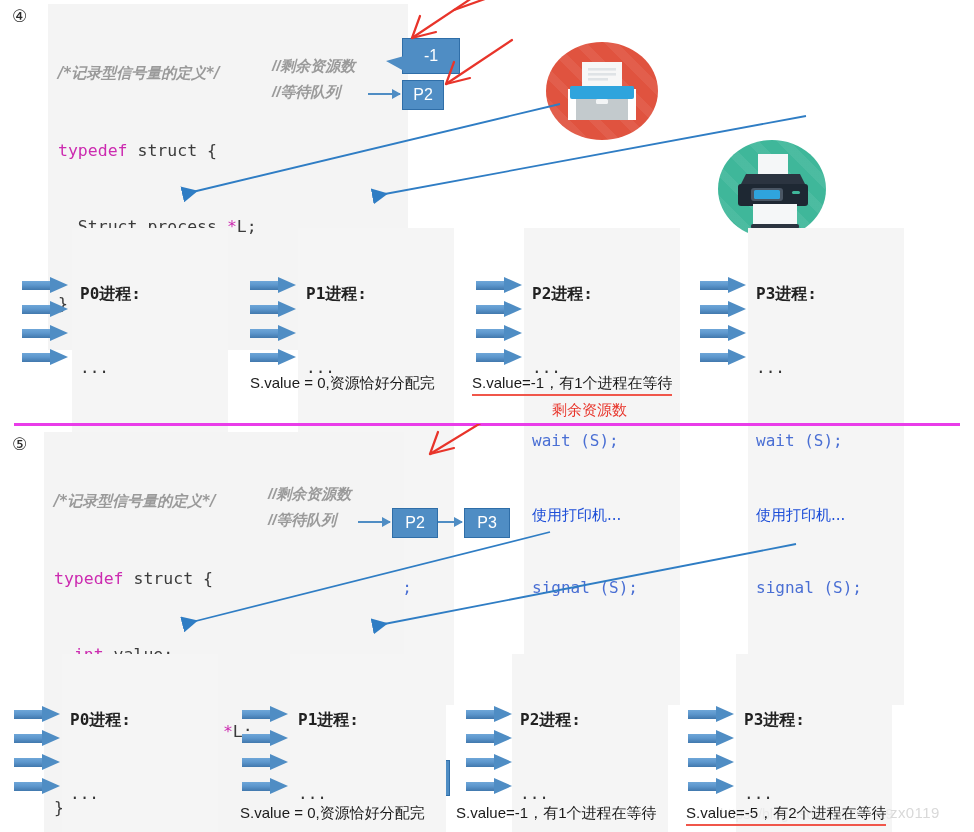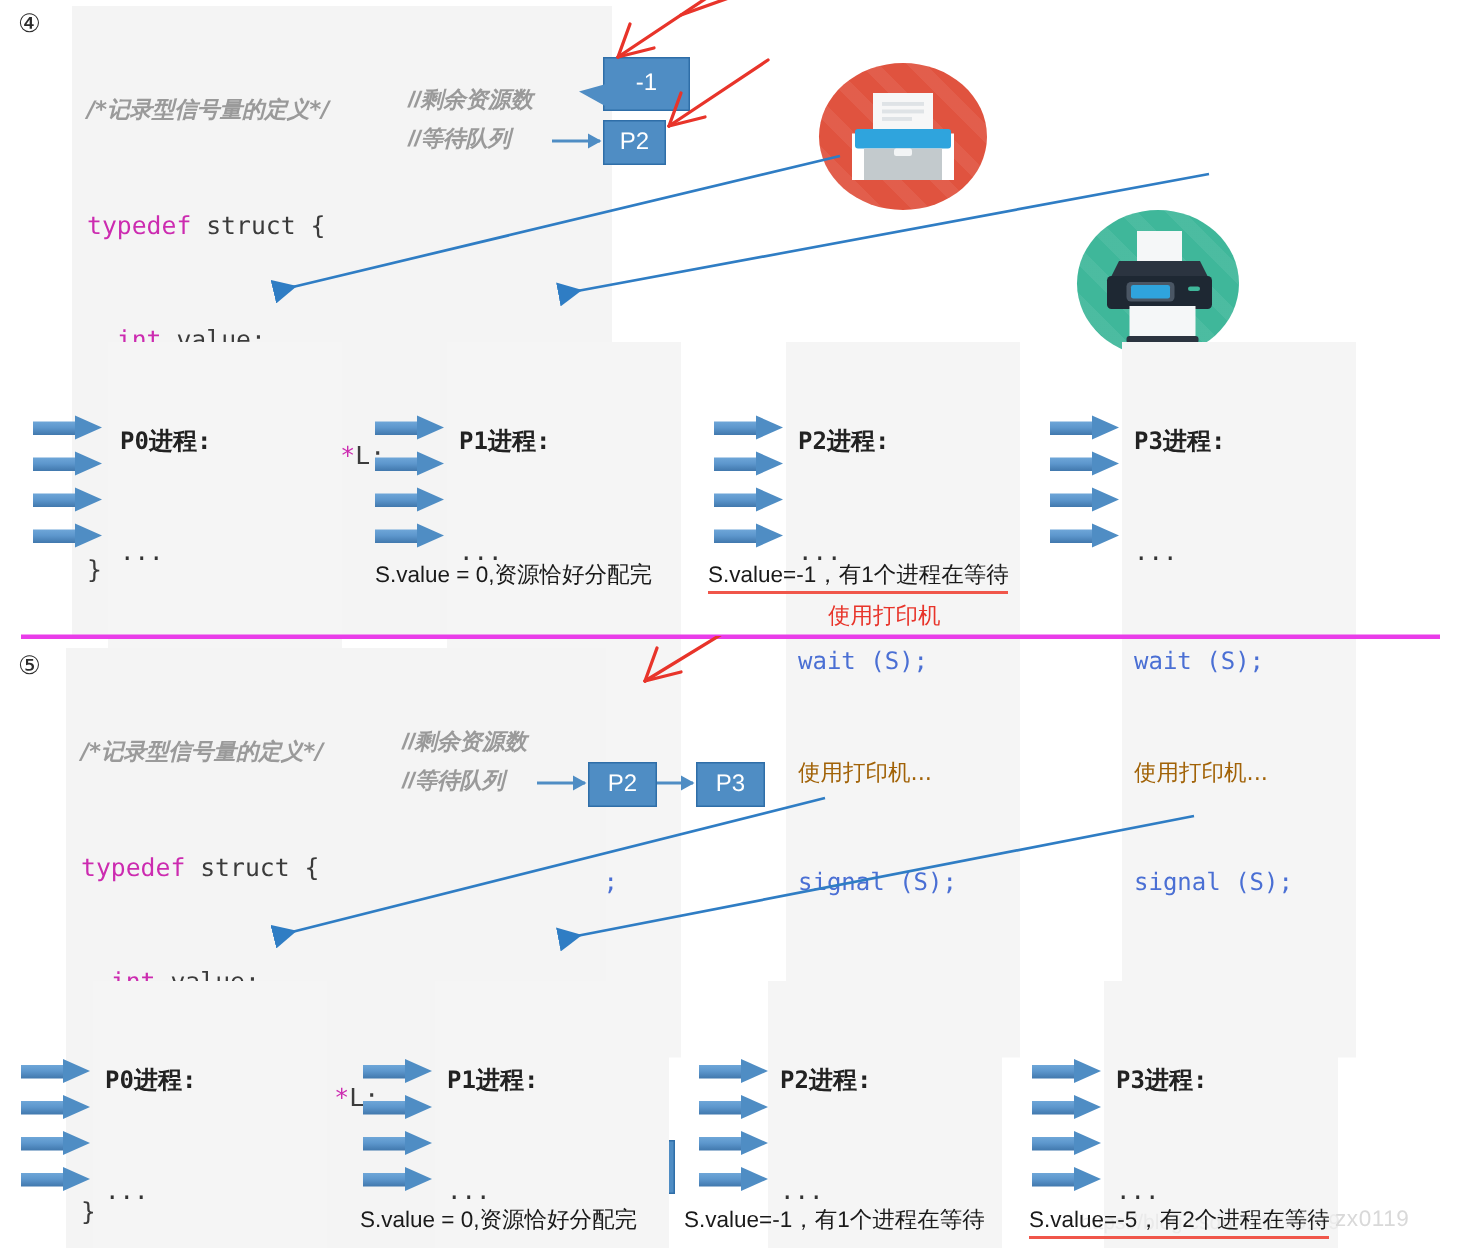--- a/index.html
+++ b/index.html
@@ -64,21 +64,21 @@
 
   
   .proc{
     background:#f5f5f5;
     font-family:"DejaVu Sans Mono","Liberation Mono",monospace;
     font-size:16px;line-height:24px;padding:6px 8px 6px 8px;white-space:pre;
     color:#333;
   }
   .proc .fn{color:#4a6fd4;}
   .proc .hdr{color:#222;font-weight:bold;}
-  .proc .cn{color:#a16207;font-family:"DejaVu Sans","Liberation Sans",sans-serif;font-size:15px;}
+  .proc .cn{color:#1d4ed8;font-family:"DejaVu Sans","Liberation Sans",sans-serif;font-size:15px;}
 
   
   .cap{font-size:15px;color:#1a1a1a;white-space:nowrap;}
   .cap-red{color:#e8342a;font-size:15px;white-space:nowrap;}
   .uline{border-bottom:2.5px solid #f0564a;padding-bottom:1px;}
 
   
   .divider{height:2.5px;background:#e93ce9;}
 
   
@@ -100,21 +100,20 @@
   .wm2{color:#eaeaea;font-size:14px;white-space:nowrap;}
 </style>
 </head>
 <body>
 
 <div class="abs sec-marker" style="left:12px;top:6px;">④</div>
 
 <div class="abs codeblock" style="left:48px;top:4px;width:340px;">
   <span class="code-line cmt">/*记录型信号量的定义*/</span>
   <span class="code-line"><span class="kw">typedef</span><span class="pl"> struct {</span></span>
-  <span class="code-line"><span class="pl">  </span><span class="kw">int</span><span class="pl"> value;</span></span>
   <span class="code-line"><span class="pl">  Struct process </span><span class="kw">*</span><span class="pl">L;</span></span>
   <span class="code-line">} semaphore;</span>
 </div>
 <div class="abs cmt" style="left:272px;top:57px;color:#9a9a9a;font-style:italic;font-weight:bold;font-size:15px;">//剩余资源数</div>
 <div class="abs cmt" style="left:272px;top:83px;color:#9a9a9a;font-style:italic;font-weight:bold;font-size:15px;">//等待队列</div>
 
 <div class="abs conn" style="left:368px;top:93px;width:32px;"></div>
 <div class="abs bluebox callout" style="left:402px;top:38px;width:56px;height:34px;">-1</div>
 <div class="abs bluebox" style="left:402px;top:80px;width:40px;height:28px;">P2</div>
 
@@ -284,21 +283,21 @@
     <div class="shaft"></div>
     <div class="head"></div>
   </div>
 <div class="blockarrow" style="left:700px;top:349px;">
     <div class="shaft"></div>
     <div class="head"></div>
   </div>
 
 <div class="abs cap" style="left:250px;top:374px;">S.value = 0,资源恰好分配完</div>
 <div class="abs cap uline" style="left:472px;top:374px;">S.value=-1，有1个进程在等待</div>
-<div class="abs cap-red" style="left:552px;top:401px;">使用打印机</div>
+<div class="abs cap-red" style="left:552px;top:401px;">剩余资源数</div>
 
 <div class="abs divider" style="left:14px;top:423px;width:946px;"></div>
 
 <div class="abs sec-marker" style="left:12px;top:434px;">⑤</div>
 
 <div class="abs codeblock" style="left:44px;top:432px;width:340px;">
   <span class="code-line cmt">/*记录型信号量的定义*/</span>
   <span class="code-line"><span class="kw">typedef</span><span class="pl"> struct {</span></span>
   <span class="code-line"><span class="pl">  </span><span class="kw">int</span><span class="pl"> value;</span></span>
   <span class="code-line"><span class="pl">  Struct process </span><span class="kw">*</span><span class="pl">L;</span></span>

